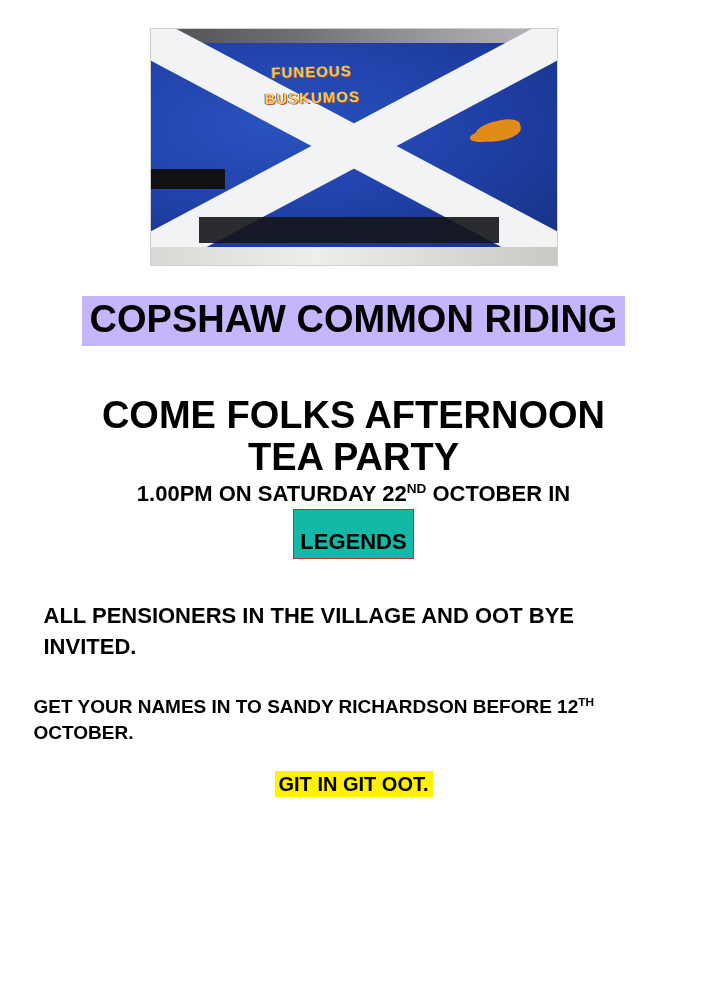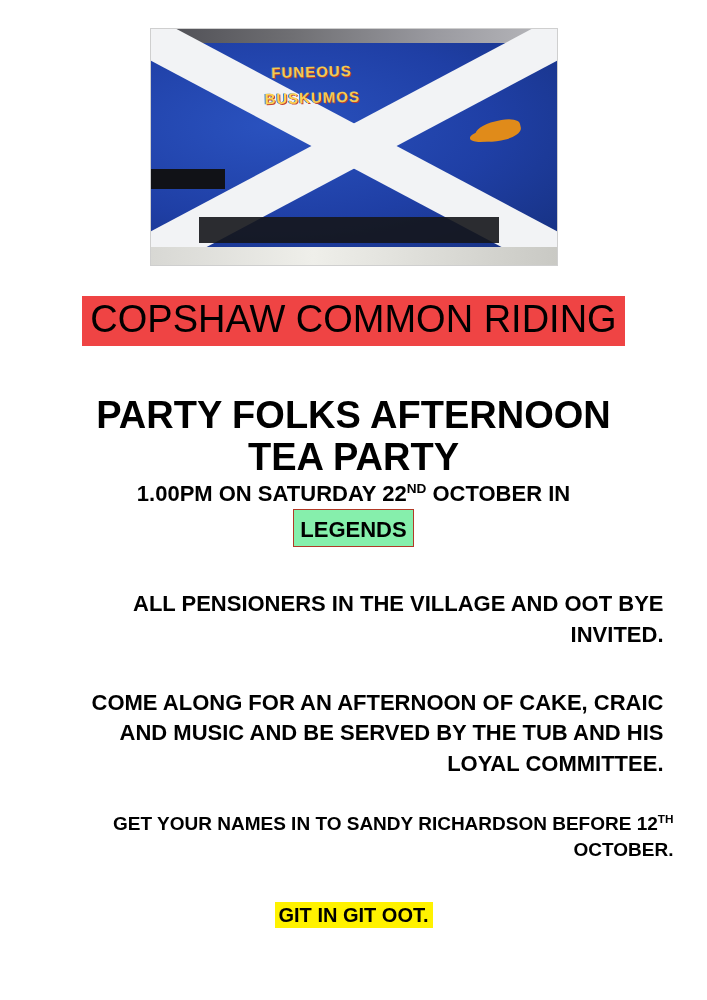--- a/index.html
+++ b/index.html
@@ -110,24 +110,24 @@
     left: 0;
     bottom: 0;
     width: 100%;
     height: 18px;
     background: linear-gradient(90deg,#d8d8d4 0%, #efefea 40%, #c9c9c4 100%);
   }
 
   
   .title-highlight {
     margin-top: 30px;
-    background: #ef4444;
+    background: #c4b5fd;
     padding: 4px 8px 6px 8px;
     font-size: 38px;
-    font-weight: normal;
+    font-weight: bold;
     letter-spacing: 0px;
     line-height: 1.05;
     white-space: nowrap;
   }
 
   .subtitle {
     margin-top: 48px;
     font-size: 38px;
     font-weight: bold;
     text-align: center;
@@ -136,46 +136,46 @@
   }
 
   .line-when {
     font-size: 22px;
     font-weight: bold;
     text-align: center;
     line-height: 1.35;
     width: 640px;
   }
   .venue {
-    background: #86efac;
+    background: #14b8a6;
     color: #000000;
-    padding: 5px 6px 2px 6px;
+    padding: 17px 6px 2px 6px;
     border: 1px solid #b23a27;
     display: inline-block;
     text-align: center;
   }
   sup {
     font-size: 0.62em;
     vertical-align: super;
     line-height: 0;
   }
 
   .para {
     font-size: 22px;
     font-weight: bold;
-    text-align: right;
+    text-align: left;
     line-height: 1.38;
     width: 620px;
   }
   .para-1 { margin-top: 42px; }
   .para-2 { margin-top: 38px; }
   .para-3 { margin-top: 32px; font-size: 19px; line-height: 1.35; width: 640px; }
 
   .closing {
-    margin-top: 42px;
+    margin-top: 28px;
     font-size: 20px;
     font-weight: bold;
     text-align: left;
   }
   .closing span {
     background: #fff200;
     padding: 2px 4px;
   }
 </style>
 </head>
@@ -195,33 +195,32 @@
     </div>
     <div class="fish"></div>
     <div class="dark-bar-left"></div>
     <div class="dark-bar-bottom"></div>
     <div class="bottom-edge"></div>
   </div>
 
   <div class="title-highlight">COPSHAW COMMON RIDING</div>
 
   <div class="subtitle">
-    <div>PARTY FOLKS AFTERNOON</div>
+    <div>COME FOLKS AFTERNOON</div>
     <div>TEA PARTY</div>
   </div>
 
   <div class="line-when">
     <span>1.00PM ON SATURDAY 22</span><sup>ND</sup><span> OCTOBER IN</span>
     <br>
     <span class="venue">LEGENDS</span>
   </div>
 
   <div class="para para-1">ALL PENSIONERS IN THE VILLAGE AND OOT BYE INVITED.</div>
 
-  <div class="para para-2">COME ALONG FOR AN AFTERNOON OF CAKE, CRAIC AND MUSIC AND BE SERVED BY THE TUB AND HIS LOYAL COMMITTEE.</div>
 
   <div class="para para-3">
     <span>GET YOUR NAMES IN TO SANDY RICHARDSON BEFORE 12</span><sup>TH</sup><span> OCTOBER.</span>
   </div>
 
   <div class="closing">
     <span>GIT IN GIT OOT.</span>
   </div>
 
 </div>

